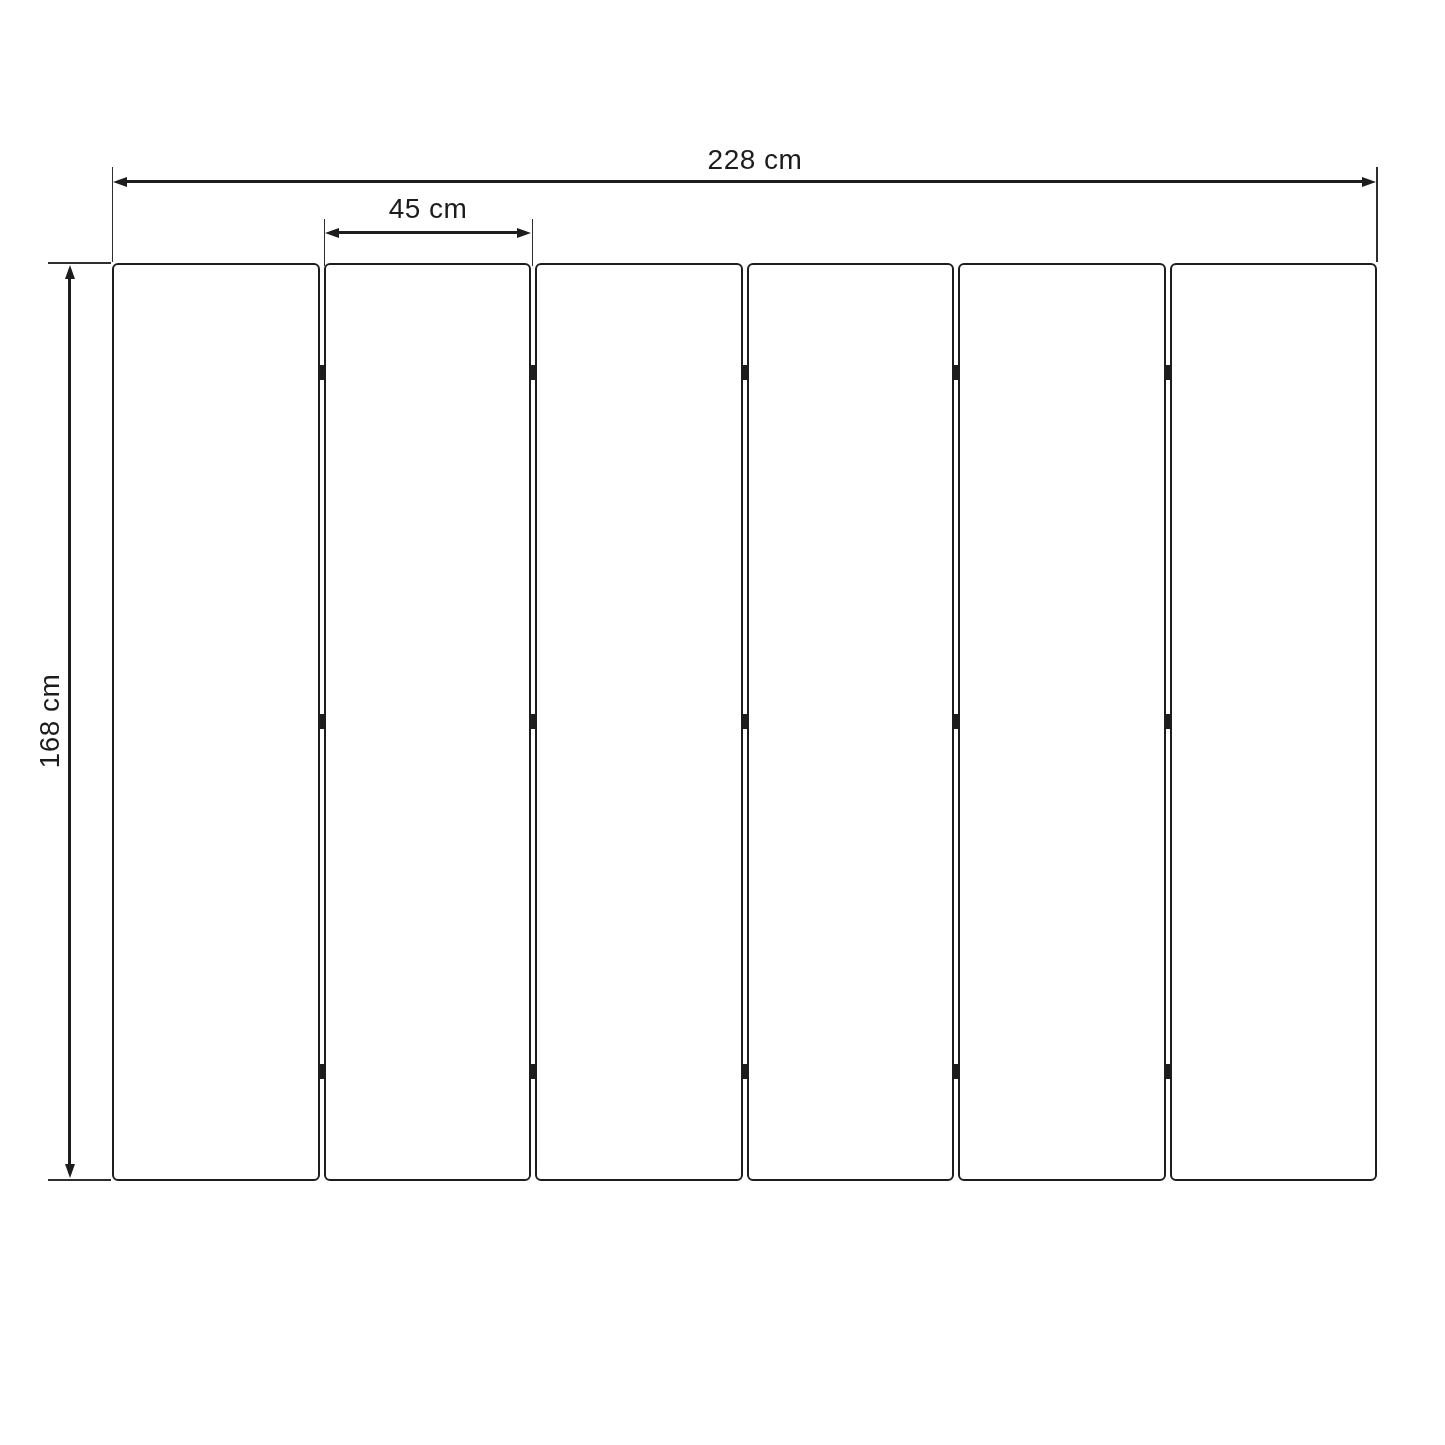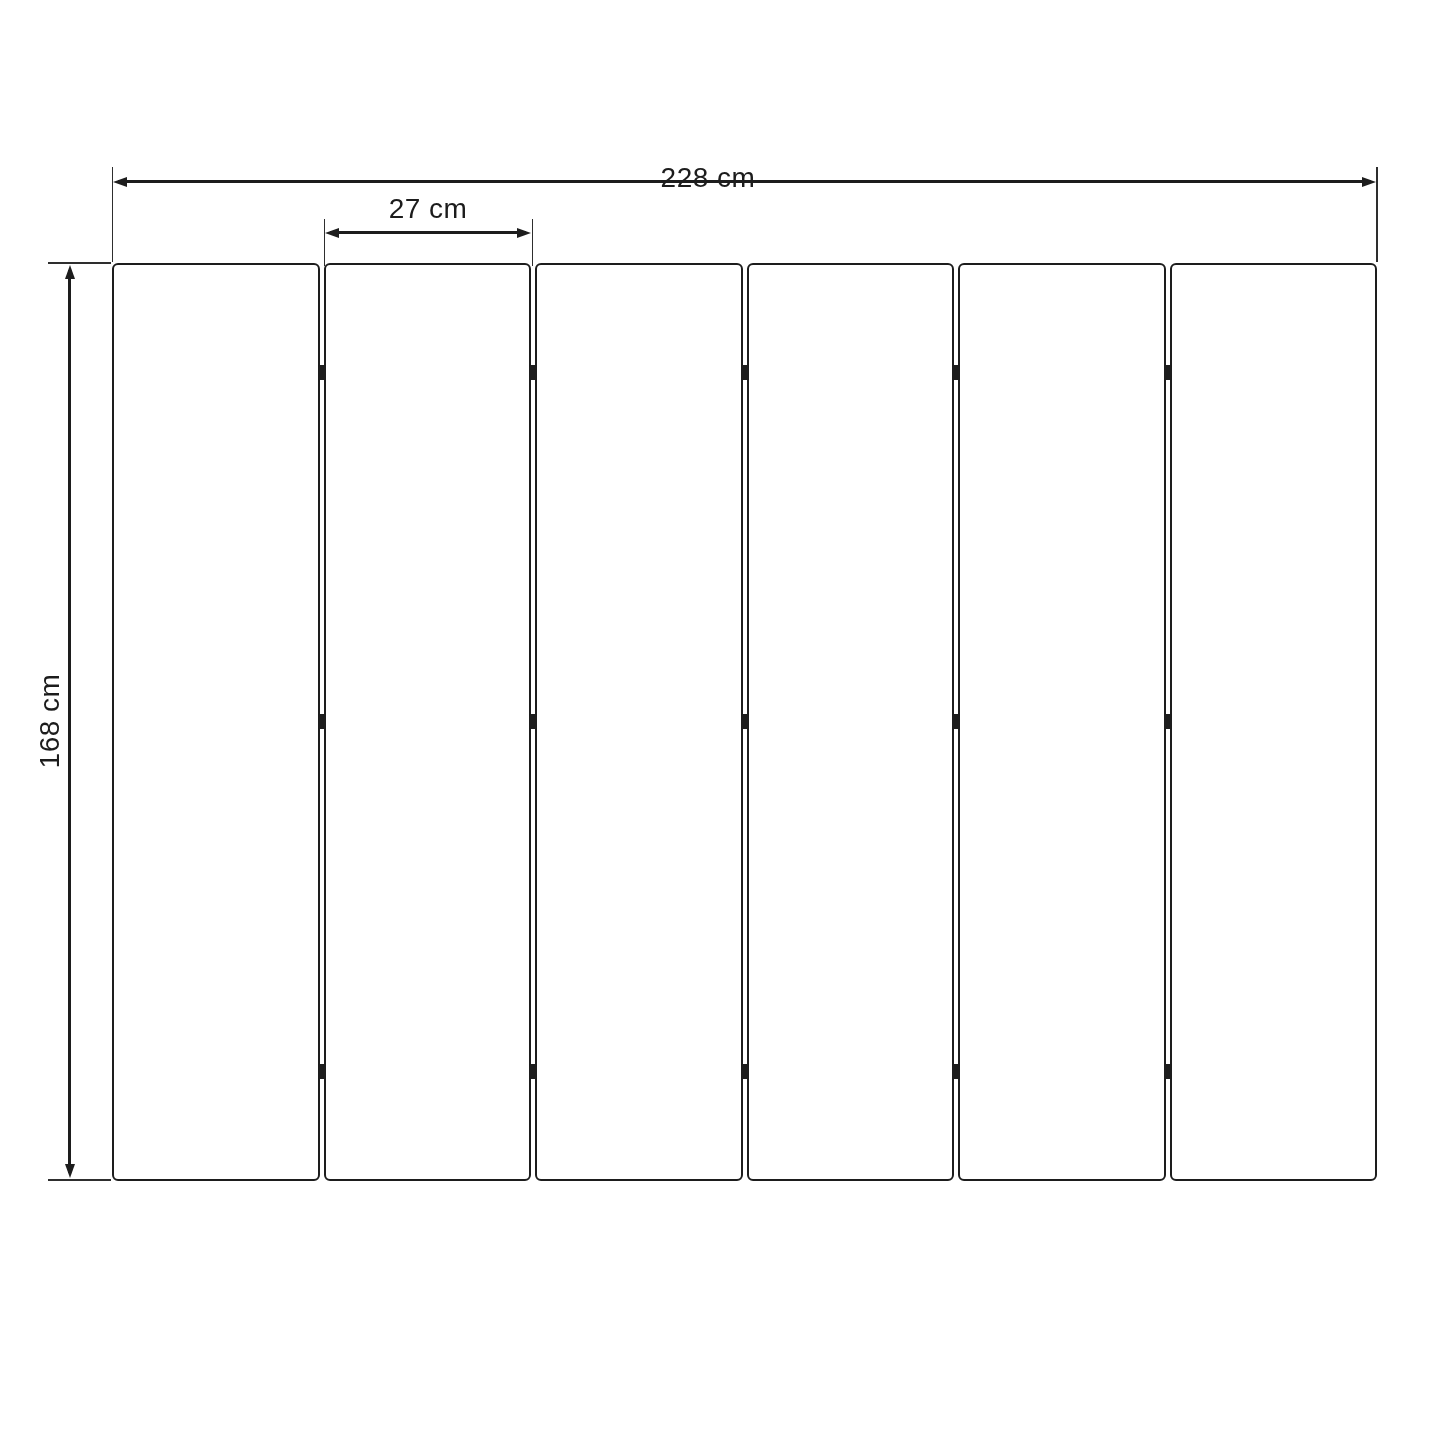--- a/index.html
+++ b/index.html
@@ -12,21 +12,21 @@
     overflow:hidden;
   }
   
   .dim-label{
     position:absolute;
     font-size:28px;
     letter-spacing:0.5px;
     color:#1c1c1c;
     white-space:nowrap;
   }
-  .label-total{left:708px;top:160px;transform:translate(-50%,-50%);margin-top:18px;}
+  .label-total{left:755px;top:160px;transform:translate(-50%,-50%);}
   .label-panel{left:428px;top:209px;transform:translate(-50%,-50%);}
   .label-height{left:50px;top:721px;transform:translate(-50%,-50%) rotate(-90deg);}
   
   .dim-line-h{position:absolute;height:3px;}
   .dim-line-v{position:absolute;width:3px;}
   .bar{position:absolute;background:#1d1d1d;}
   .dim-line-h .bar{left:4px;right:4px;top:0;bottom:0;}
   .dim-line-v .bar{top:4px;bottom:4px;left:0;right:0;}
   .ah{position:absolute;width:0;height:0;}
   .ah-left{left:-1px;top:50%;transform:translateY(-50%);
@@ -79,21 +79,21 @@
 
   <div class="dim-label label-total">228 cm</div>
   <div class="dim-line-h line-total">
     <div class="bar"></div>
     <div class="ah ah-left"></div>
     <div class="ah ah-right"></div>
   </div>
   <div class="ext ext-v ext-total-l"></div>
   <div class="ext ext-v ext-total-r"></div>
 
-  <div class="dim-label label-panel">27 cm</div>
+  <div class="dim-label label-panel">45 cm</div>
   <div class="dim-line-h line-panel">
     <div class="bar"></div>
     <div class="ah ah-left"></div>
     <div class="ah ah-right"></div>
   </div>
   <div class="ext ext-v ext-panel-l"></div>
   <div class="ext ext-v ext-panel-r"></div>
 
   <div class="dim-label label-height">168 cm</div>
   <div class="dim-line-v line-height">

